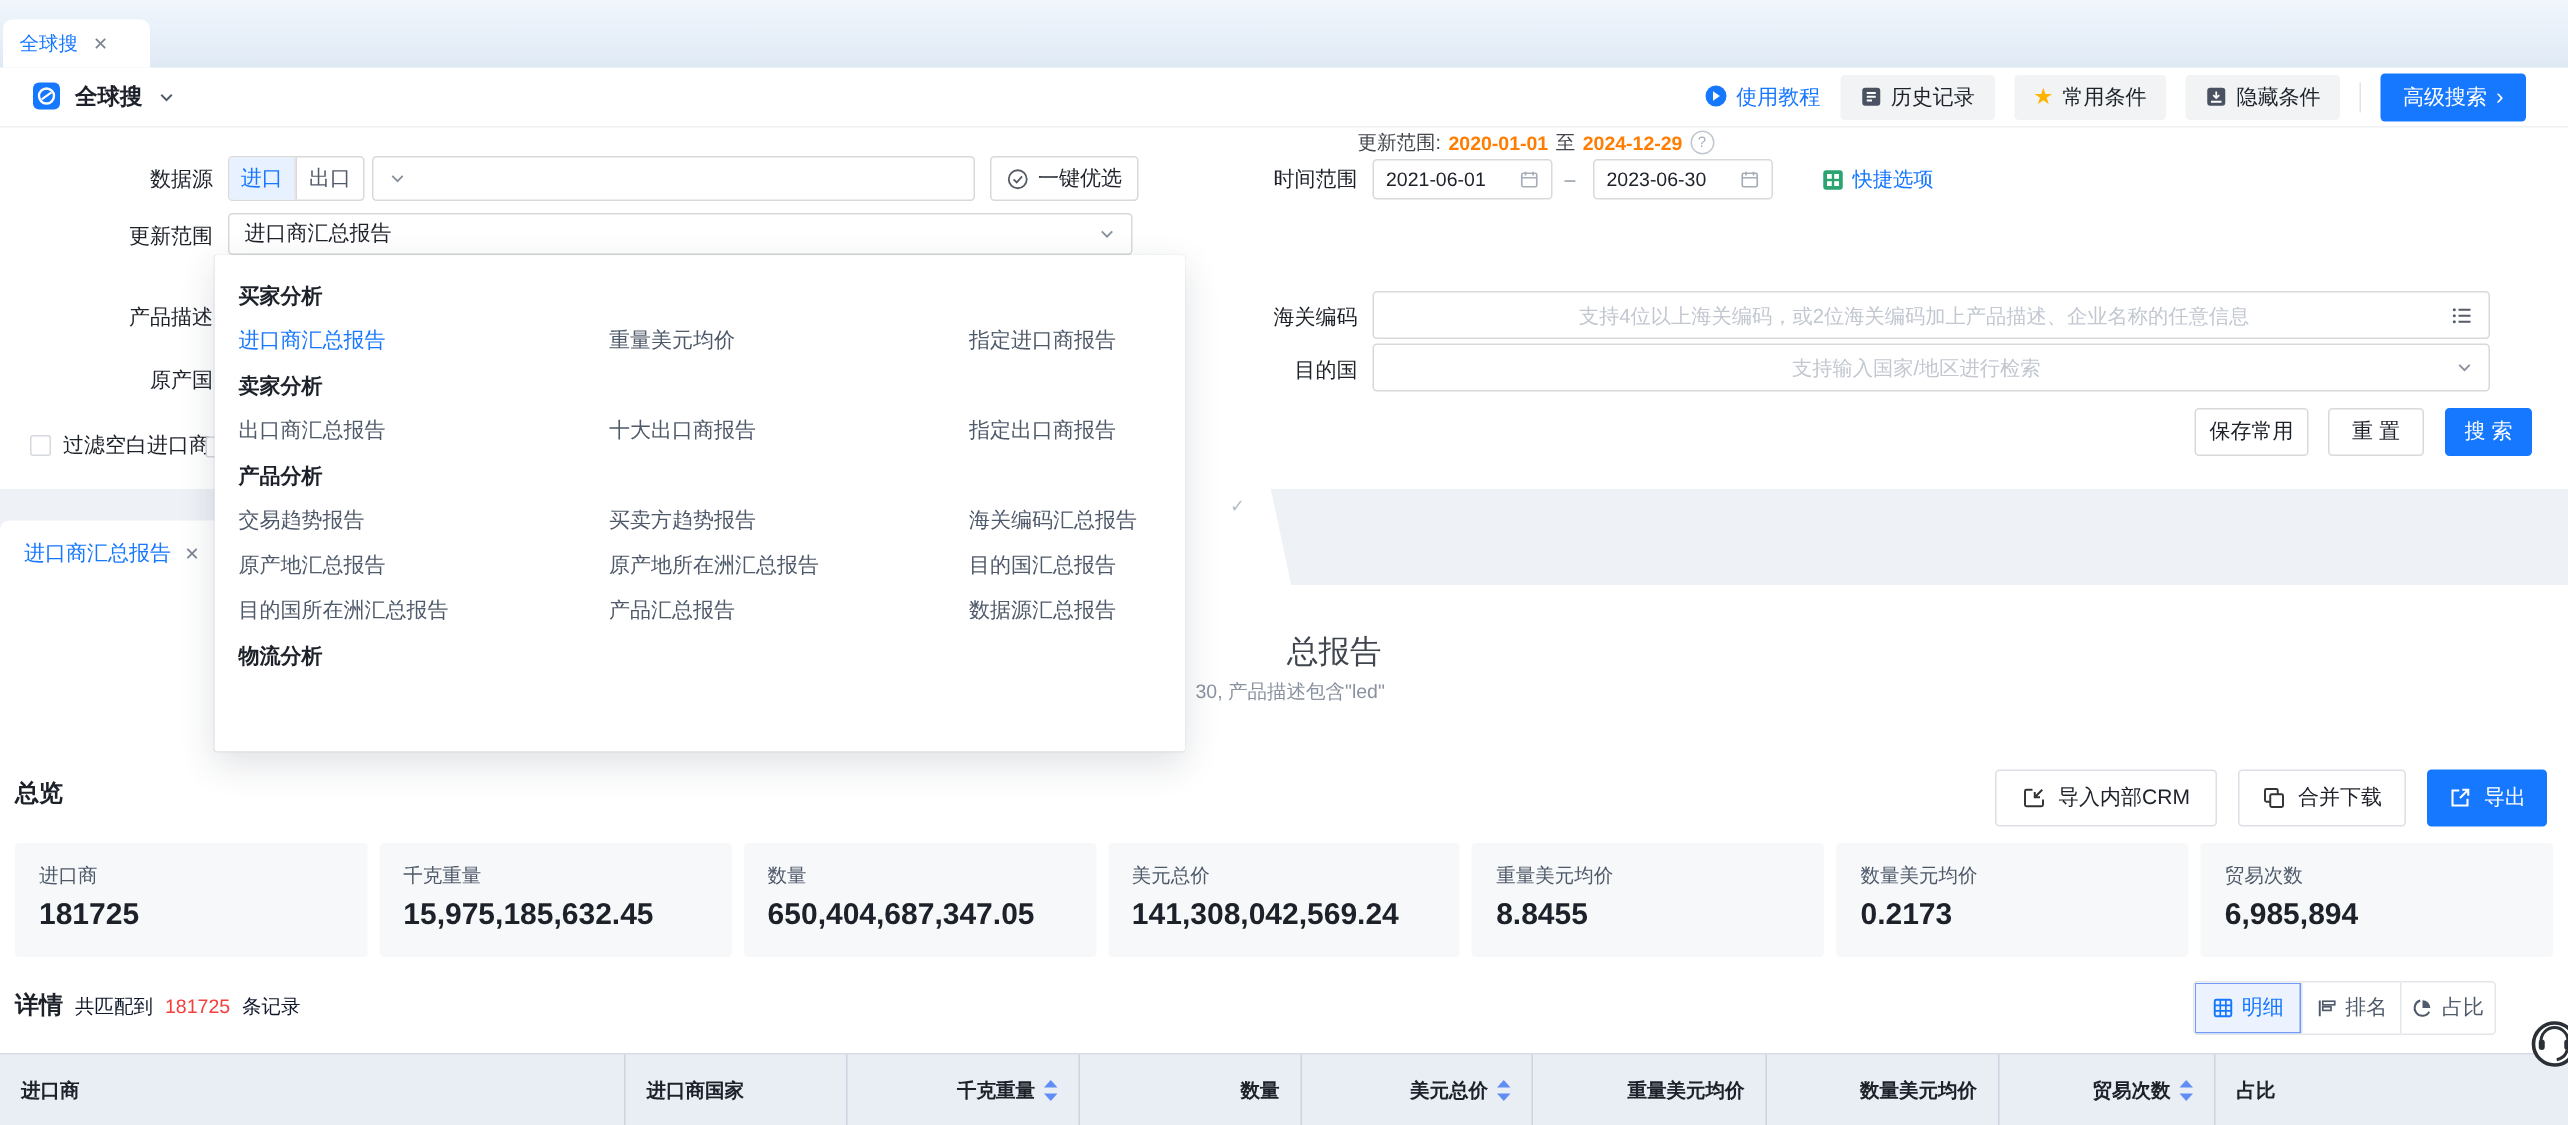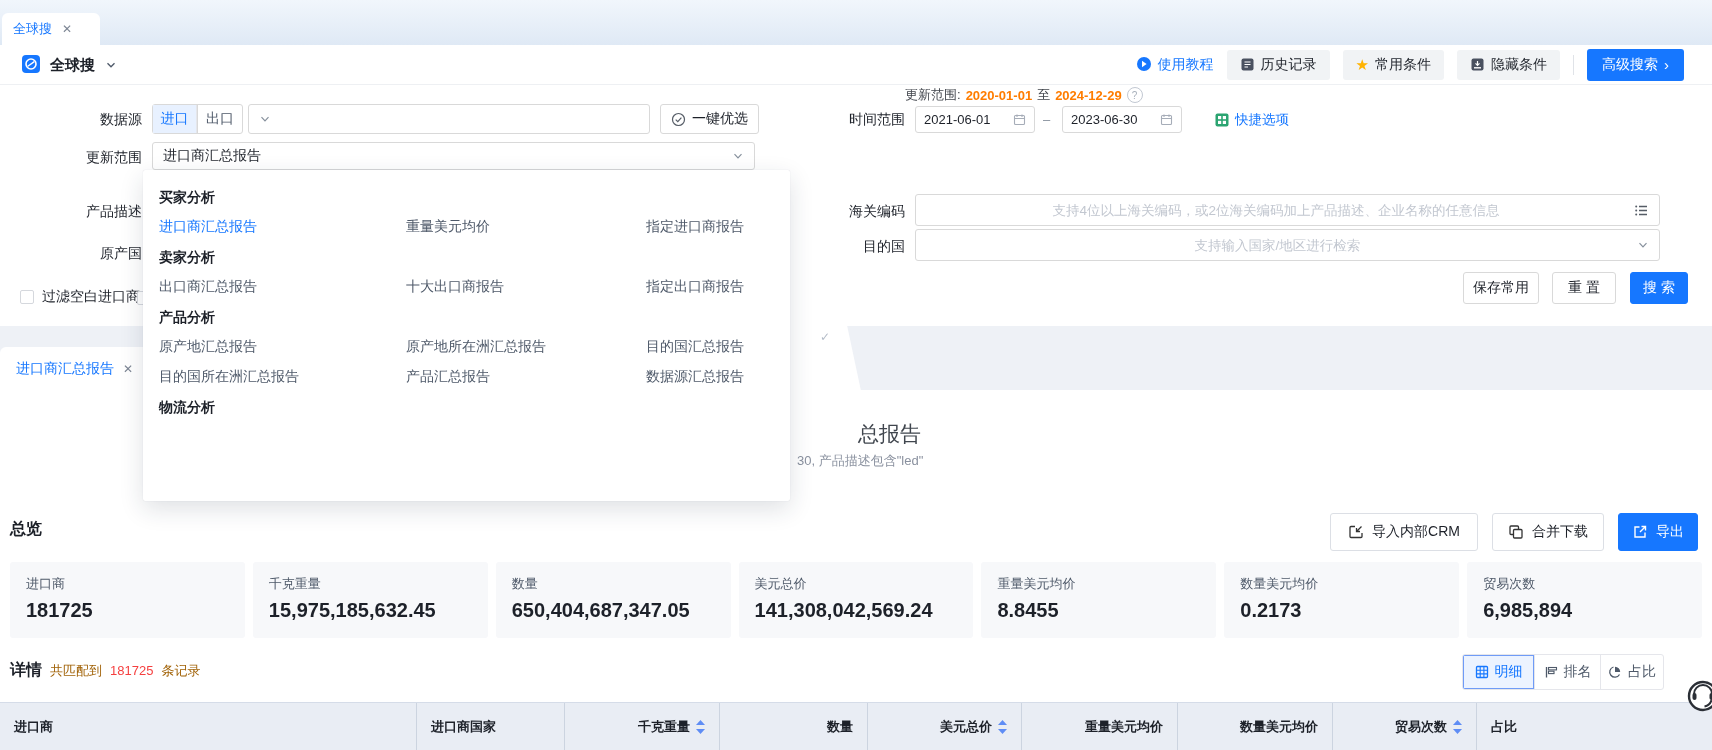--- a/index.html
+++ b/index.html
@@ -90,21 +90,21 @@
     border:1px solid #dcdfe5;border-radius:3px;background:#fff;justify-content:center;box-sizing:border-box;color:#1d2129;}
   .ov-actions.primary{background:#1677ff;border-color:#1677ff;color:#fff;}
   .cards{position:absolute;left:10px;top:562px;width:1692px;height:76px;display:flex;gap:8px;}
   .card{flex:1;background:#f7f8fa;border-radius:3px;padding:13px 16px;box-sizing:border-box;overflow:hidden;}
   .card .cl{font-size:13px;color:#4e5969;margin-bottom:6px;white-space:nowrap;}
   .card .cv{font-size:20px;font-weight:700;color:#1d2129;white-space:nowrap;}
 
   
   .detail-left{position:absolute;left:10px;top:660px;display:flex;align-items:baseline;gap:8px;}
   .detail-left .dt{font-size:16px;font-weight:700;}
-  .detail-left .dm{font-size:13px;color:#a16207;}
+  .detail-left .dm{font-size:13px;color:#0f172a;}
   .detail-left .dc{font-size:13px;color:#f53f3f;}
   .seg-group{position:absolute;left:1462px;top:654px;height:34px;display:flex;border:1px solid #e5e6eb;border-radius:3px;
     overflow:hidden;background:#fff;}
   .seg{display:flex;align-items:center;justify-content:center;gap:6px;font-size:14px;color:#4e5969;cursor:pointer;
     border-right:1px solid #e5e6eb;box-sizing:border-box;}
   .seg:last-child{border-right:0;}
   .seg.active{background:#ecf3ff;color:#1677ff;box-shadow:inset 0 0 0 1px #6f9bf7;}
 
   
   .thead{position:absolute;left:0;top:702px;width:1712px;height:48px;background:#e9edf4;border-top:1px solid #d5dce8;
@@ -311,20 +311,25 @@
         <div class="menu-item">重量美元均价</div>
         <div class="menu-item">指定进口商报告</div>
       </div>
       <div class="menu-title">卖家分析</div>
       <div class="menu-row">
         <div class="menu-item">出口商汇总报告</div>
         <div class="menu-item">十大出口商报告</div>
         <div class="menu-item">指定出口商报告</div>
       </div>
       <div class="menu-title">产品分析</div>
+      <div class="menu-row">
+        <div class="menu-item">交易趋势报告</div>
+        <div class="menu-item">买卖方趋势报告</div>
+        <div class="menu-item">海关编码汇总报告</div>
+      </div>
       <div class="menu-row">
         <div class="menu-item">原产地汇总报告</div>
         <div class="menu-item">原产地所在洲汇总报告</div>
         <div class="menu-item">目的国汇总报告</div>
       </div>
       <div class="menu-row">
         <div class="menu-item">目的国所在洲汇总报告</div>
         <div class="menu-item">产品汇总报告</div>
         <div class="menu-item">数据源汇总报告</div>
       </div>

